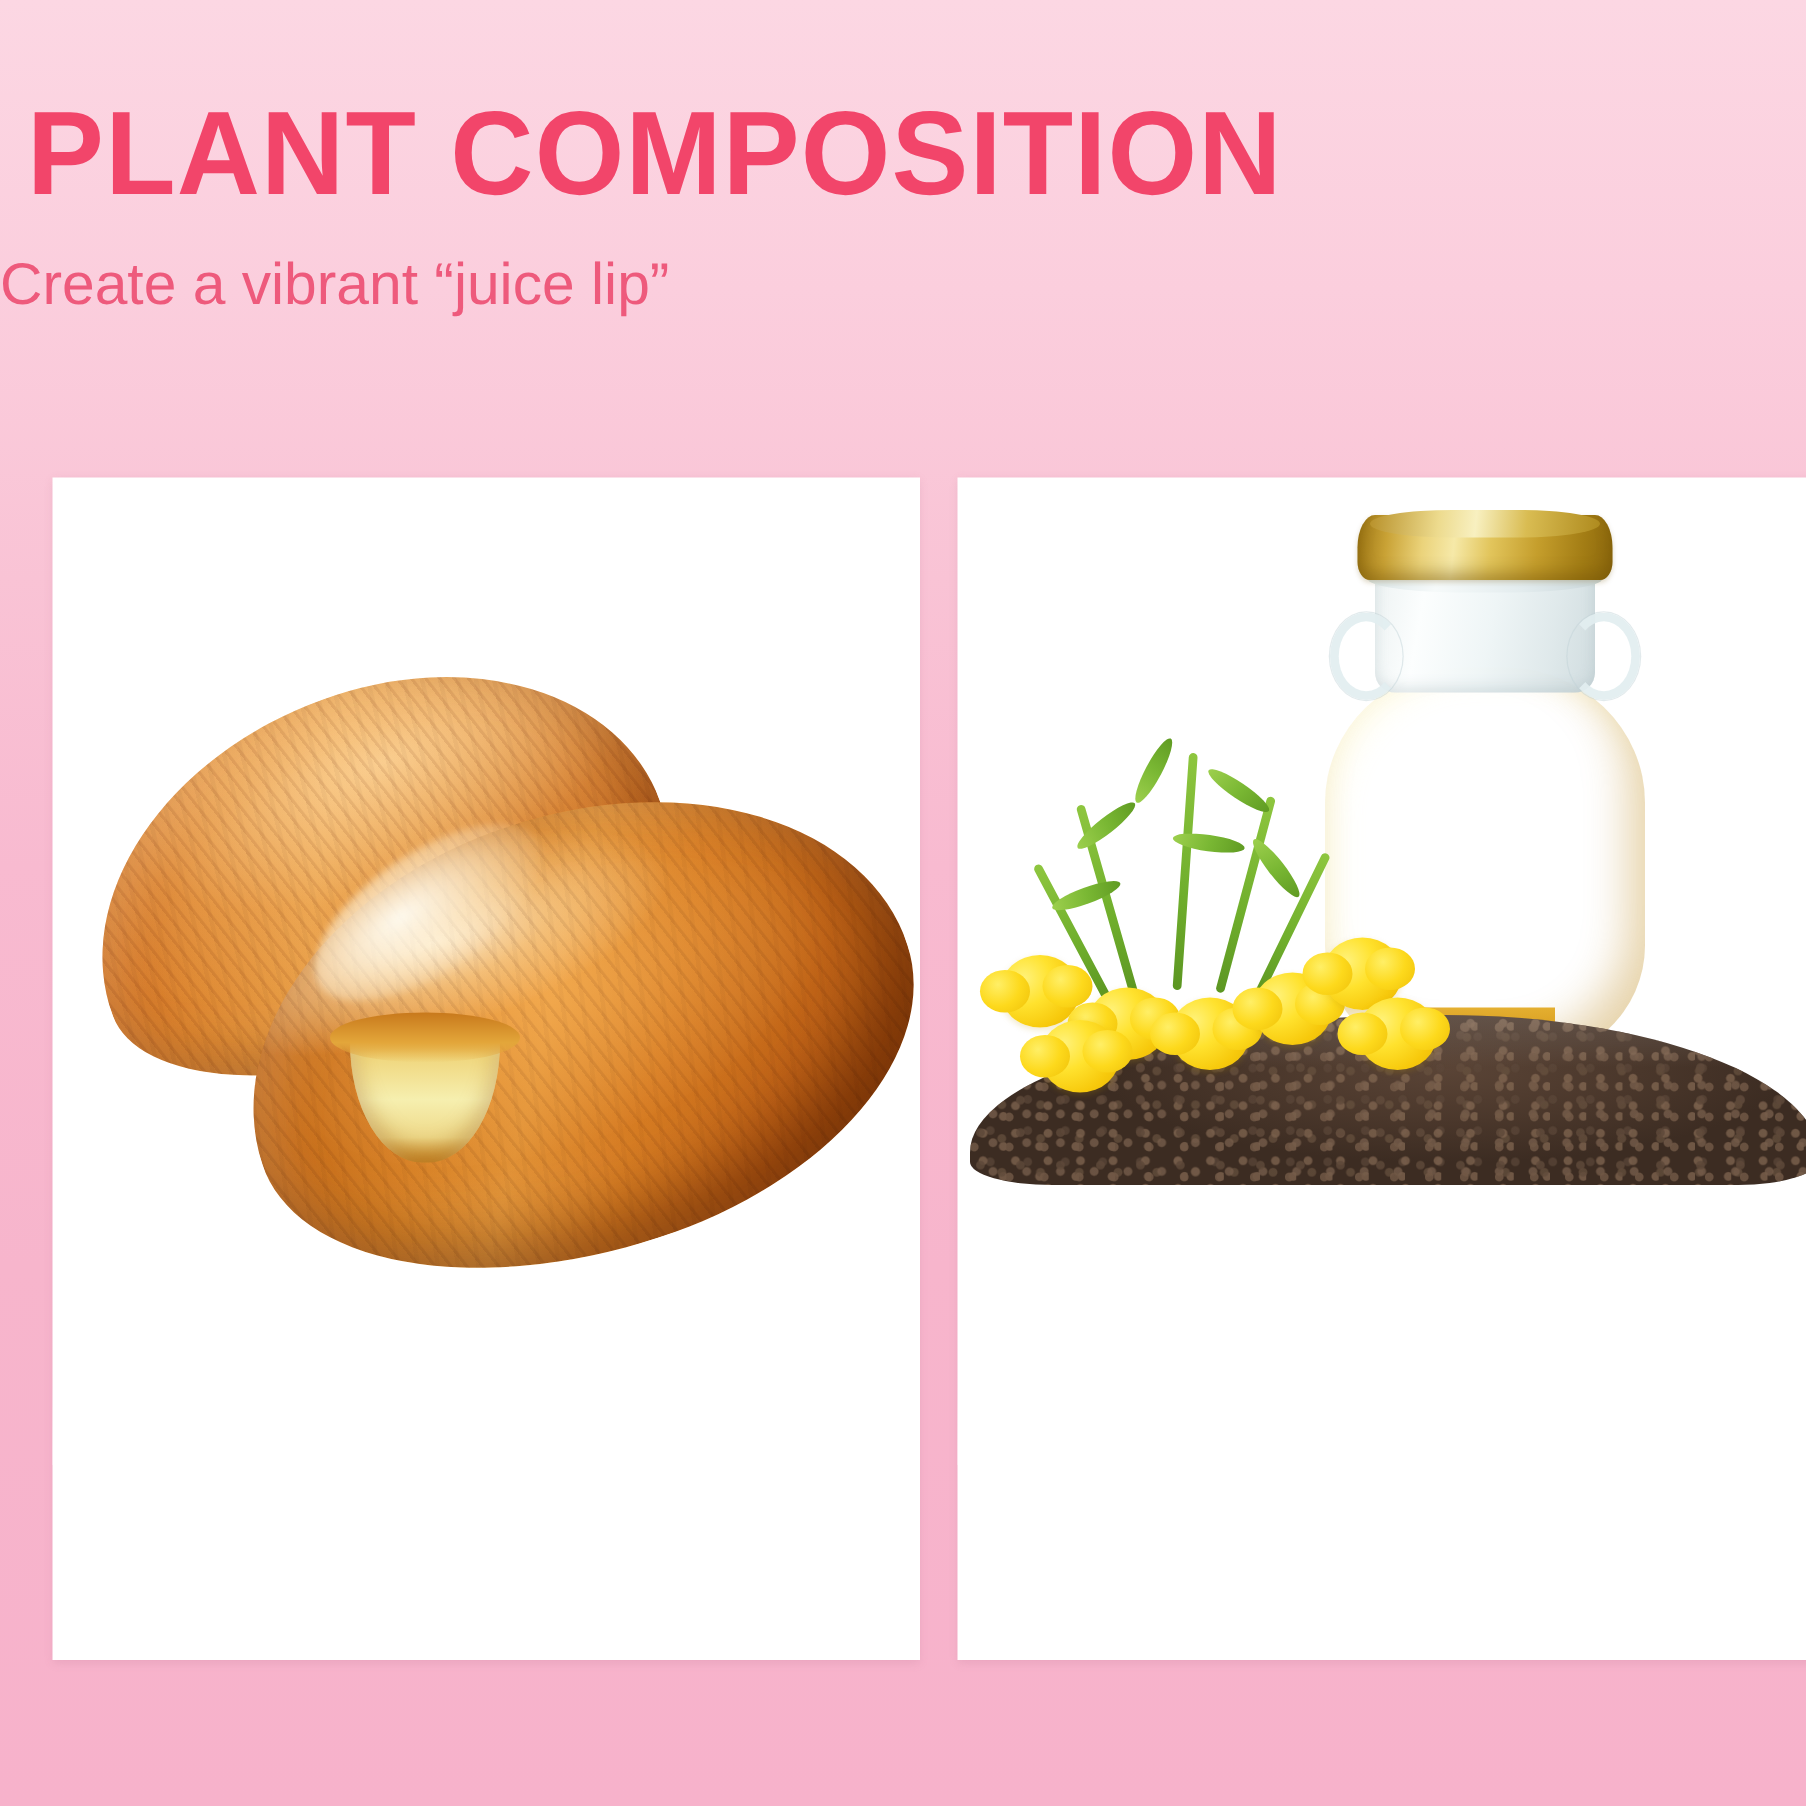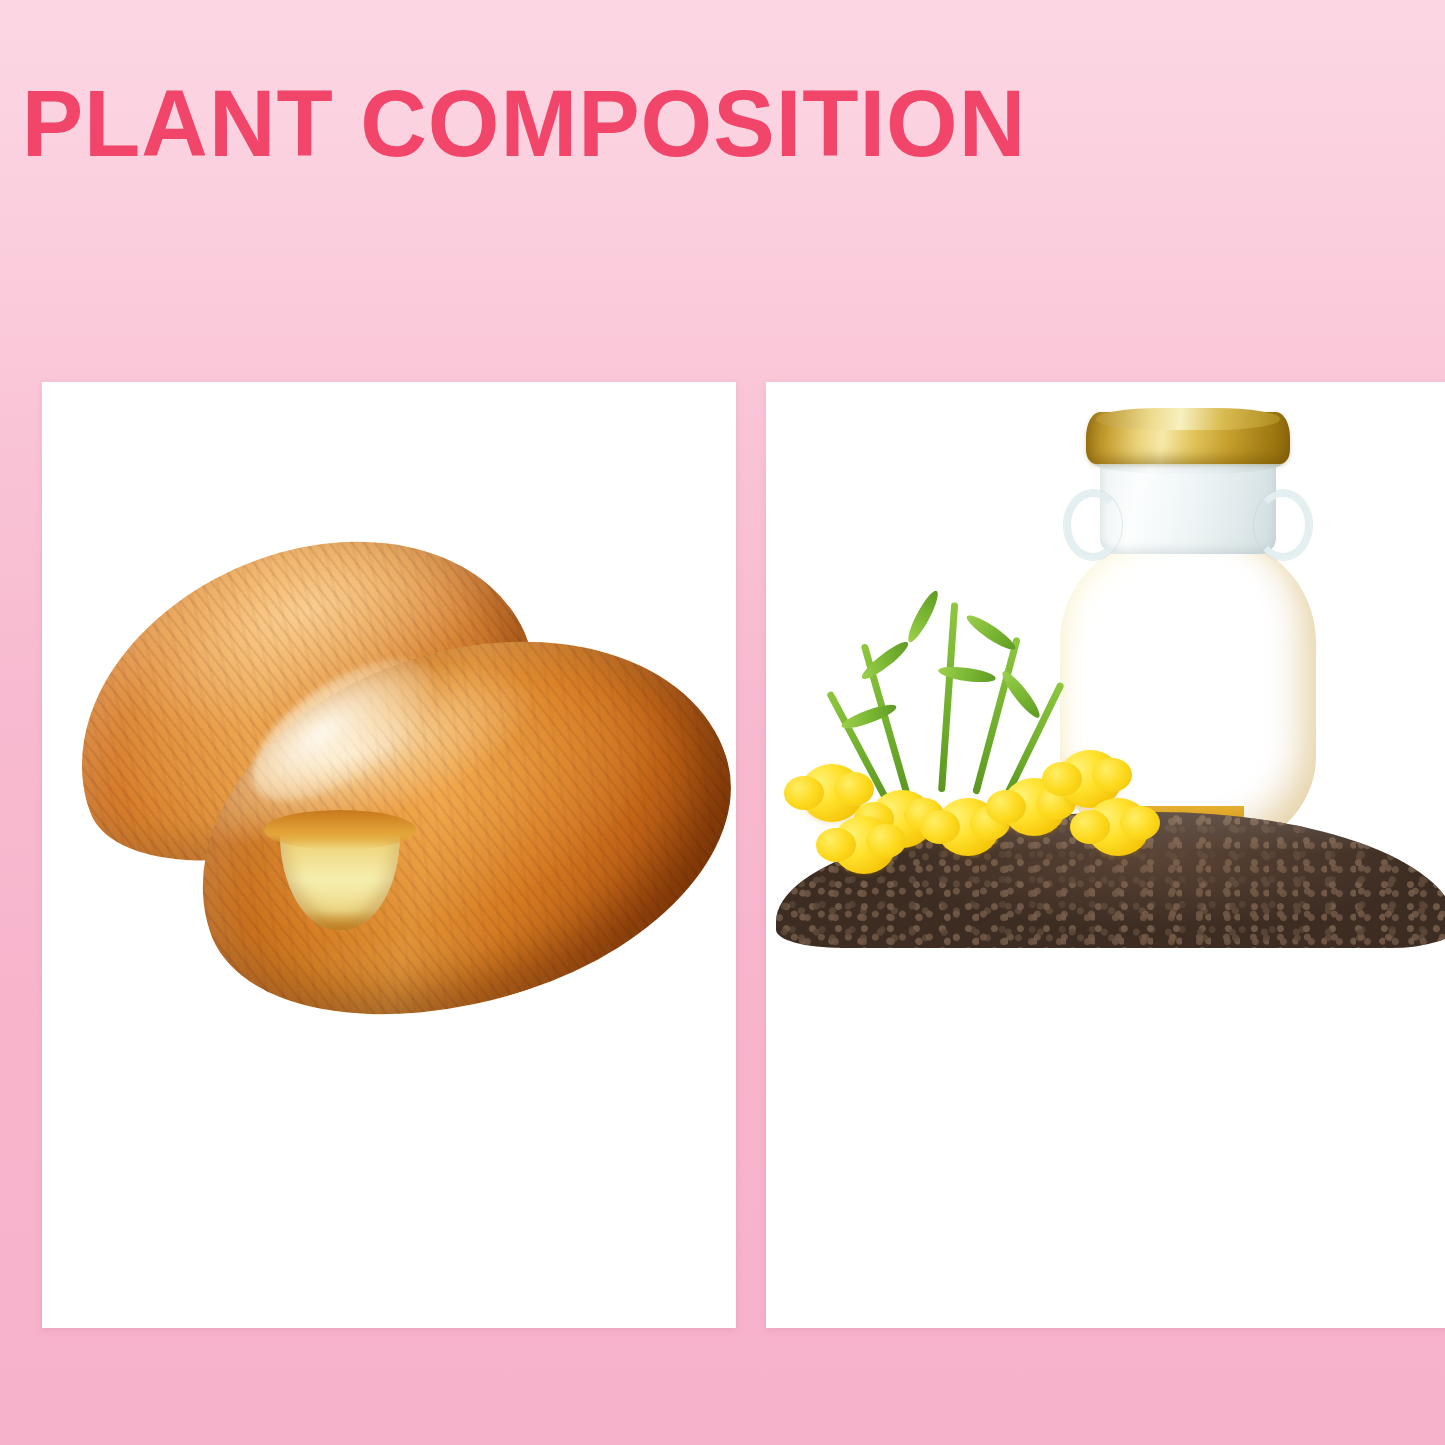--- a/index.html
+++ b/index.html
@@ -219,20 +219,21 @@
     background:linear-gradient(180deg,rgba(255,255,255,0) 0%,#FFFFFF 82%);
   }
 </style>
 </head>
 <body>
 
 <div class="poster">
 
   <div class="header">
     <h1 class="title">PLANT COMPOSITION</h1>
+    <p class="subtitle">Create a vibrant “juice lip”</p>
   </div>
 
   <div class="cards">
 
     <div class="card card-left">
       <div class="media">
         <div class="kernels">
           <div class="kernel-back"></div>
           <div class="kernel-front"></div>
           <div class="kernel-gloss"></div>

